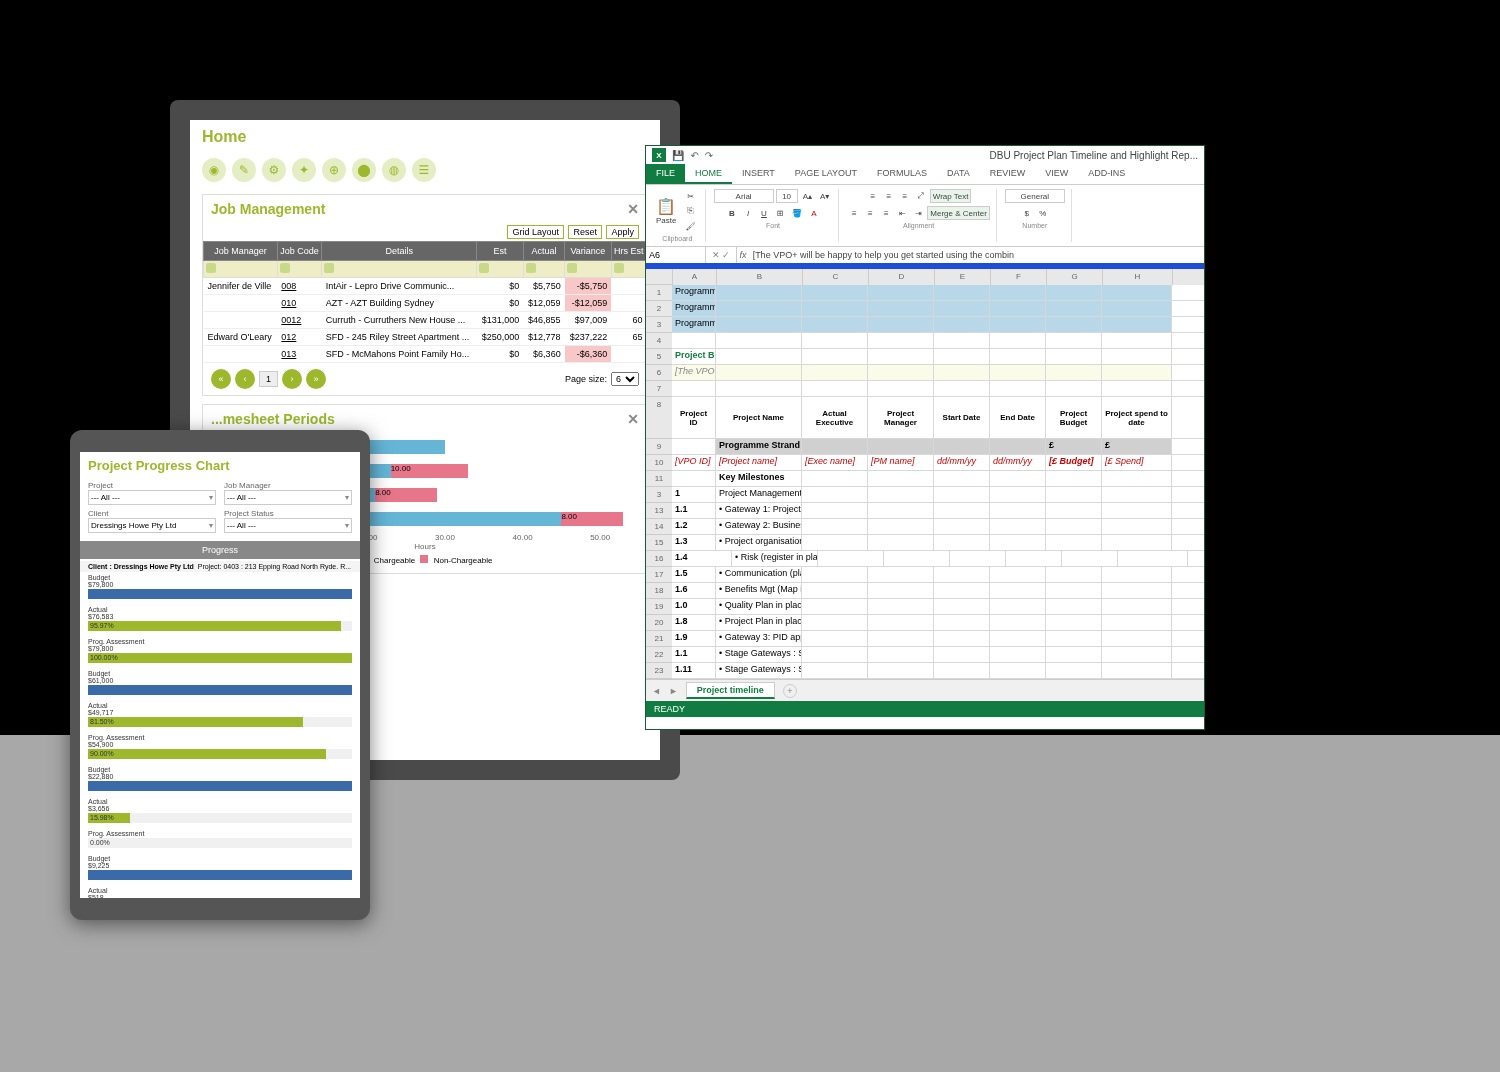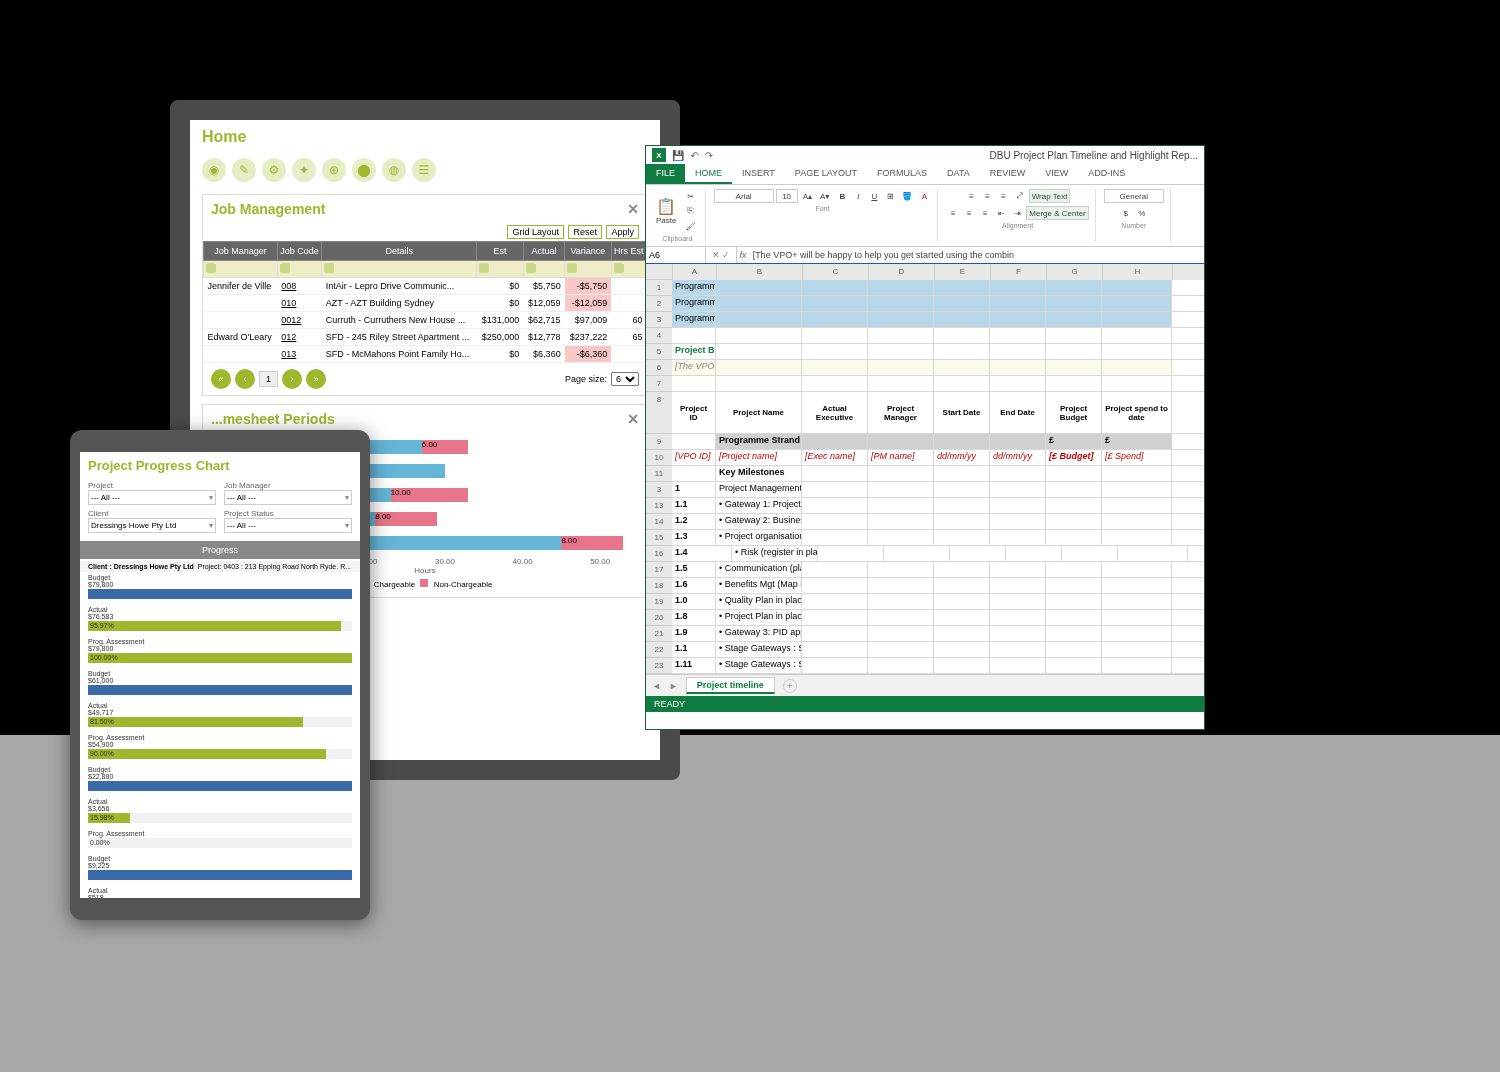--- a/index.html
+++ b/index.html
@@ -72,21 +72,21 @@
 .excel-titlebar .tspacer { flex: 1; }
 .excel-tabs { display: flex; background: #fff; border-bottom: 1px solid #ccc; font-size: 9px; }
 .excel-tabs .tab { padding: 4px 10px; color: #555; text-transform: uppercase; }
 .excel-tabs .tab.file { background: #107c41; color: #fff; }
 .excel-tabs .tab.active { border-bottom: 2px solid #107c41; color: #107c41; }
 .ribbon { display: flex; border-bottom: 1px solid #ccc; padding: 4px; gap: 2px; font-size: 8px; color: #444; }
 .ribbon-group { border-right: 1px solid #e0e0e0; padding: 0 6px; display: flex; flex-direction: column; align-items: center; }
 .ribbon-group .glabel { color: #888; font-size: 7px; margin-top: 2px; }
 .ribbon-btns { display: flex; flex-wrap: wrap; gap: 3px; align-items: center; }
 .ribbon-btn { min-width: 14px; height: 14px; display: inline-flex; align-items: center; justify-content: center; border: 1px solid transparent; padding: 0 2px; }
-.formula-bar { display: flex; border-bottom: 1px solid #1d4ed8; font-size: 9px; align-items: flex-end; }
+.formula-bar { display: flex; border-bottom: 6px solid #1d4ed8; font-size: 9px; align-items: flex-end; }
 .formula-bar .namebox { width: 60px; border-right: 1px solid #ccc; padding: 3px; }
 .formula-bar .fx-btns { padding: 3px 6px; color: #888; border-right: 1px solid #ccc; }
 .formula-bar .fx { padding: 3px; font-style: italic; color: #666; }
 .formula-bar .fx-input { flex: 1; padding: 3px; color: #444; }
 .sheet { height: 410px; overflow: hidden; display: flex; }
 .row-headers { width: 26px; background: #e8e8e8; }
 .row-headers div { height: 16px; border-bottom: 1px solid #ccc; font-size: 8px; text-align: center; color: #666; line-height: 16px; }
 .col-area { flex: 1; }
 .col-headers { display: flex; background: #e8e8e8; height: 16px; }
 .col-headers div { border-right: 1px solid #ccc; font-size: 8px; text-align: center; color: #666; line-height: 16px; }
@@ -177,21 +177,21 @@
                 <td class="num">$0</td>
                 <td class="num">$12,059</td>
                 <td class="num neg">-$12,059</td>
                 <td class="num"></td>
               </tr>
               <tr>
                 <td></td>
                 <td><u>0012</u></td>
                 <td>Curruth - Curruthers New House ...</td>
                 <td class="num">$131,000</td>
-                <td class="num">$62,715</td>
+                <td class="num">$46,855</td>
                 <td class="num ">$97,009</td>
                 <td class="num">60</td>
               </tr>
               <tr>
                 <td>Edward O'Leary</td>
                 <td><u>012</u></td>
                 <td>SFD - 245 Riley Street Apartment ...</td>
                 <td class="num">$250,000</td>
                 <td class="num">$12,778</td>
                 <td class="num ">$237,222</td>
@@ -221,27 +221,20 @@
       </div>
 
       <div class="panel">
         <div class="timesheet-title">
           <span>...mesheet Periods</span>
           <span class="panel-close">✕</span>
         </div>
         <div class="ts-chart">
           <div id="ts-rows">
               <div class="ts-row">
-                <div class="ts-label">22.10</div>
-                <div class="ts-track">
-    <div class="ts-bar ts-charge" style="left:0;width:44%"></div>
-    <div class="ts-bar ts-noncharge" style="left:44%;width:12%">6.00</div>
-                </div>
-              </div>
-              <div class="ts-row">
                 <div class="ts-label">25.10</div>
                 <div class="ts-track">
     <div class="ts-bar ts-charge" style="left:0;width:50%"></div>
     <div class="ts-bar ts-noncharge" style="left:50%;width:0%"></div>
                 </div>
               </div>
               <div class="ts-row">
                 <div class="ts-label">26.10</div>
                 <div class="ts-track">
     <div class="ts-bar ts-charge" style="left:0;width:36%"></div>
@@ -435,21 +428,21 @@
         </div>
         <div style="display:flex;flex-direction:column;gap:1px;margin-left:3px">
           <span class="ribbon-btn">✂</span>
           <span class="ribbon-btn">⎘</span>
           <span class="ribbon-btn">🖌</span>
         </div>
       </div>
       <div class="glabel">Clipboard</div>
     </div>
     <div class="ribbon-group">
-      <div class="ribbon-btns" style="flex-direction:row;align-items:flex-start">
+      <div class="ribbon-btns" style="flex-direction:column;align-items:center">
         <div style="display:flex;gap:2px">
           <span class="ribbon-btn" style="border:1px solid #ccc;width:60px">Arial</span>
           <span class="ribbon-btn" style="border:1px solid #ccc;width:22px">10</span>
           <span class="ribbon-btn">A▴</span>
           <span class="ribbon-btn">A▾</span>
         </div>
         <div style="display:flex;gap:2px">
           <span class="ribbon-btn">
               <b>B</b>
             </span>

